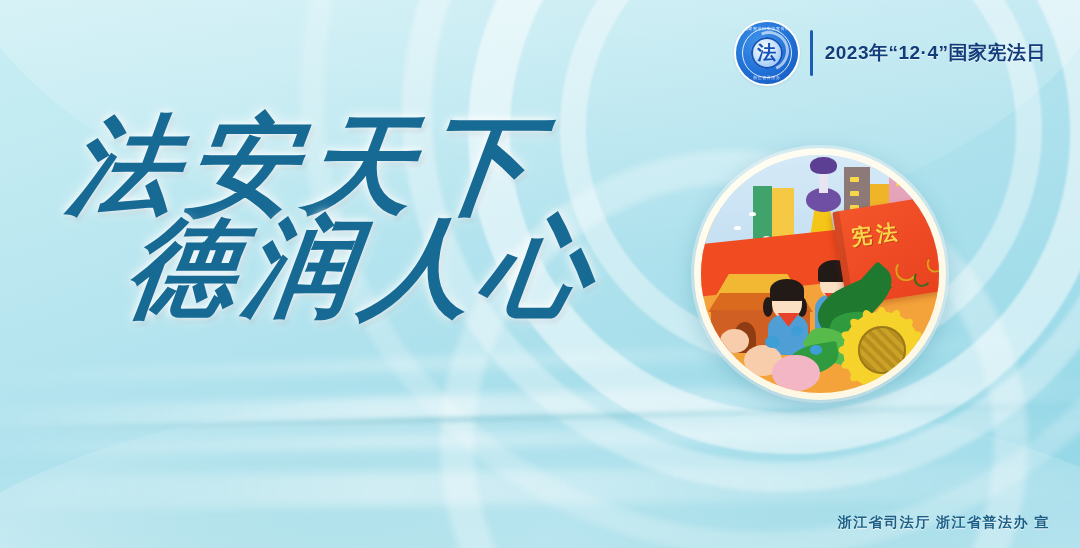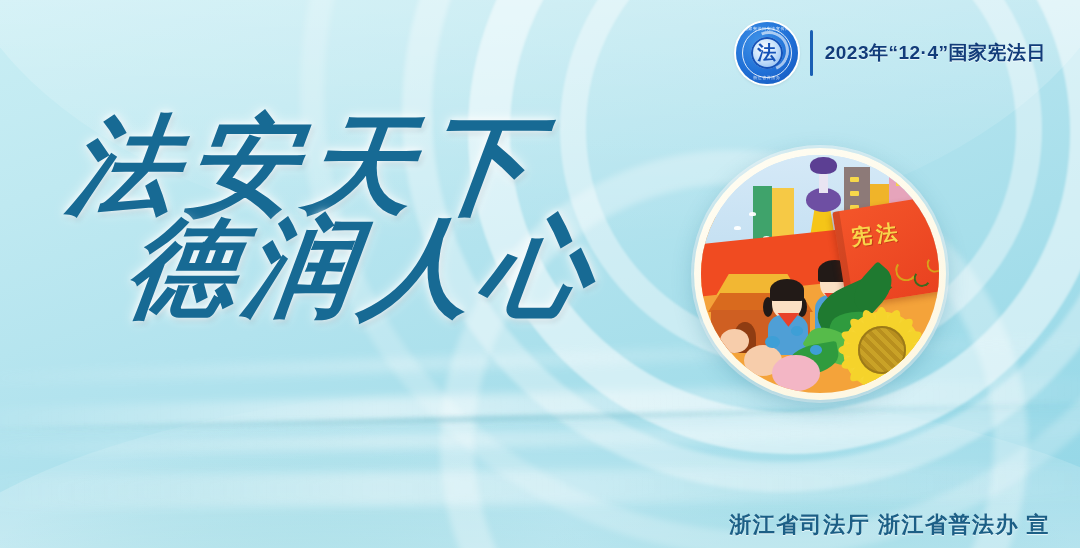--- a/index.html
+++ b/index.html
@@ -220,22 +220,22 @@
   .sf-center{position:absolute;left:27%;top:27%;width:46%;height:46%;border-radius:50%;
              background:repeating-linear-gradient(45deg,#c9a227 0 4px,#b88f1e 4px 8px);
              box-shadow:inset 0 0 0 2px #9c7a18;}
   .flower{position:absolute;border-radius:50%;}
   .fl-pink{background:#f3b6c5;}
   .fl-peach{background:#f7cdab;}
   .fl-blue{background:#3e9fd6;}
 
   
   .footer{
-    position:absolute;right:30px;bottom:8px;
-    color:#1c5f86;font-weight:bold;font-size:22px;letter-spacing:1.5px;
+    position:absolute;right:30px;bottom:16px;
+    color:#1c5f86;font-weight:bold;font-size:14px;letter-spacing:1.5px;
     text-shadow:0 1px 1px rgba(255,255,255,.7);white-space:nowrap;
   }
 </style>
 </head>
 <body>
 
 <div id="poster">
 
   <div class="bg-layer wash-top"></div>
   <div class="bg-layer tealwash"></div>

